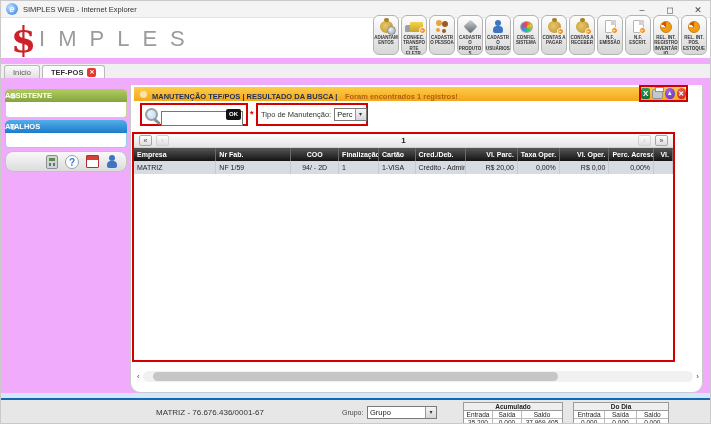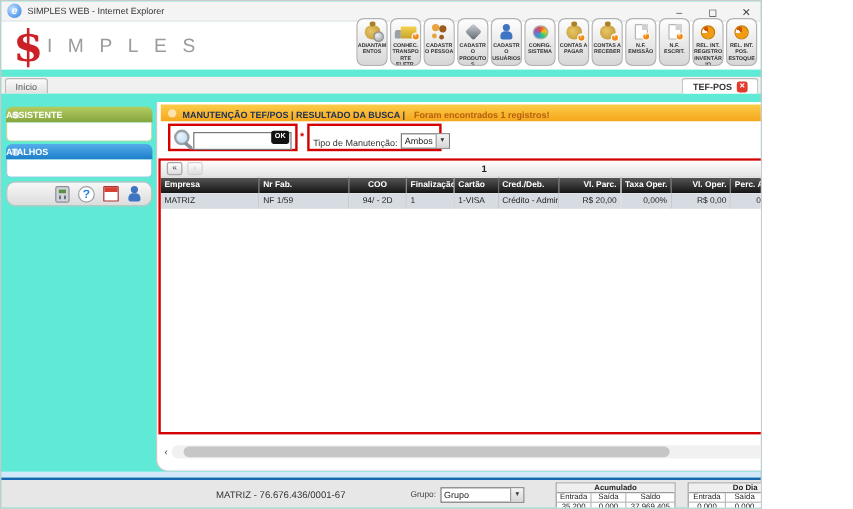--- a/index.html
+++ b/index.html
@@ -1,32 +1,32 @@
 <!DOCTYPE html>
 <html><head>
 <meta charset="utf-8">
 <style>
   html,body{margin:0;padding:0;background:#fff;}
   *{box-sizing:border-box;}
-  .screen{position:relative;width:635px;height:424px;background:#5eead4;overflow:hidden;
+  .screen{position:relative;width:711px;height:424px;background:#f0abfc;overflow:hidden;
     font-family:"Liberation Sans",sans-serif;color:#222;border:1px solid #c9c9c9;}
   
   .titlebar{position:absolute;left:0;top:0;right:0;height:17px;background:#f4f4f4;border-bottom:1px solid #e3e3e3;}
   .ie-icon{position:absolute;left:5px;top:2px;width:12px;height:12px;border-radius:50%;
     background:radial-gradient(circle at 35% 35%,#bfe0ff,#2a7de1);color:#fff;font-size:9px;font-weight:bold;
     font-style:italic;text-align:center;line-height:12px;}
   .ie-icon::after{content:"e";}
   .win-title{position:absolute;left:22px;top:4px;font-size:7.5px;color:#333;}
   .win-controls{position:absolute;right:6px;top:0;height:17px;display:flex;gap:16px;align-items:center;}
   .win-btn{font-size:9px;color:#444;width:12px;text-align:center;cursor:default;}
   
   .header{position:absolute;left:0;top:17px;right:0;height:40px;background:#fff;}
   .logo{position:absolute;left:10px;top:3px;display:flex;align-items:center;height:36px;}
   .logo-dollar{font-family:"DejaVu Serif",serif;font-size:36px;font-weight:bold;color:#cc2127;line-height:34px;}
-  .logo-rest{font-size:16px;color:#9b9b9b;letter-spacing:13px;margin-left:3px;font-weight:400;}
+  .logo-rest{font-size:22px;color:#9b9b9b;letter-spacing:13px;margin-left:3px;font-weight:400;}
   .toolbar{position:absolute;right:3px;top:-3px;display:flex;gap:2px;}
   .tb-btn{width:26px;height:40px;border:1px solid #b3b3b3;border-radius:6px;background:linear-gradient(#fefefe,#d7d7d7);
     display:flex;flex-direction:column;align-items:center;padding-top:3px;overflow:hidden;}
   .tb-ico{position:relative;width:17px;height:15px;display:flex;align-items:center;justify-content:center;flex:none;}
   .tb-label{font-size:4.5px;line-height:1.2;font-weight:bold;color:#333;text-align:center;margin-top:1px;word-break:break-word;}
   .plus-badge{position:absolute;right:-3px;bottom:-2px;width:7px;height:7px;border-radius:50%;
     background:#f28c18;border:1px solid #fff;color:#fff;font-size:6px;line-height:5px;text-align:center;}
   .plus-badge::after{content:"+";}
   .ic-bag{width:13px;height:12px;position:relative;background:radial-gradient(circle at 40% 40%,#e8c766,#b98f2e);border-radius:45% 45% 50% 50%;}
   .ic-bag::before{content:"";position:absolute;top:-3px;left:4px;width:5px;height:4px;background:#a97f28;border-radius:2px;}
@@ -47,21 +47,21 @@
   .ic-doc::before{content:"";position:absolute;top:-1px;right:-1px;width:0;height:0;
     border-style:solid;border-width:0 5px 5px 0;border-color:#e9e9e9 #d3d3d3 #cfcfcf #e9e9e9;}
   .ic-pie{width:12px;height:12px;border-radius:50%;border:1px solid #c87f0a;
     background:conic-gradient(#f39c12 0 265deg,#fff 265deg 305deg,#d35400 305deg 360deg);}
   
   .menubar{position:absolute;left:0;top:57px;right:0;height:13px;background:linear-gradient(#2488d8,#0f6cb8);
     display:flex;align-items:center;justify-content:center;}
   .menu-item{font-size:8px;font-weight:bold;color:#fff;padding:0 4px;white-space:nowrap;cursor:pointer;}
   .menu-item::after{content:"|";color:#bfe0fa;margin-left:8px;font-weight:normal;}
   
-  .tabbar{position:absolute;left:0;top:63px;right:0;height:14px;background:#f0f0f0;display:flex;align-items:flex-end;padding-left:3px;justify-content:space-between;}
+  .tabbar{position:absolute;left:0;top:63px;right:0;height:14px;background:#f0f0f0;display:flex;align-items:flex-end;padding-left:3px;}
   .tab{height:13px;display:flex;align-items:center;gap:4px;padding:0 8px;margin-right:2px;font-size:7.5px;color:#555;
     border:1px solid #b9b9b9;border-bottom:none;border-radius:3px 3px 0 0;background:linear-gradient(#fbfbfb,#e1e1e1);}
   .tab.active{background:#fff;font-weight:bold;color:#333;}
   .tab-close{width:9px;height:9px;border-radius:2px;background:#e23b2e;color:#fff;font-size:6px;line-height:9px;text-align:center;}
   
   .sb-head{position:absolute;left:4px;width:122px;height:13px;border-radius:5px 5px 0 0;color:#fff;font-weight:bold;
     font-size:7.5px;line-height:13px;}
   .sb-head::before{content:"";position:absolute;left:5px;top:4px;width:6px;height:6px;border-radius:50%;background:rgba(255,255,255,.55);}
   .sb-assist{top:88px;background:linear-gradient(#b3cc60,#84a53d);}
   .sb-atalhos{top:119px;background:linear-gradient(#55aeea,#1b7cc9);}
@@ -107,21 +107,21 @@
     background:radial-gradient(circle at 35% 35%,#eaf4fd,#bcd8f0);position:relative;flex:none;}
   .ic-mag::after{content:"";position:absolute;right:-5px;bottom:-4px;width:8px;height:3px;background:#8a9298;
     transform:rotate(40deg);border-radius:2px;}
   .search-wrap{position:relative;flex:1;height:15px;}
   .search-input{width:100%;height:15px;border:1px solid #777;font-size:8px;padding:1px 18px 1px 3px;outline:none;
     font-family:"Liberation Sans",sans-serif;}
   .ok-btn{position:absolute;right:2px;top:2px;width:15px;height:11px;background:#121212;color:#fff;border-radius:2px;
     font-size:6px;font-weight:bold;line-height:11px;text-align:center;}
   .required{position:absolute;left:249px;top:108px;color:#d40000;font-size:9px;font-weight:bold;}
   .filter-box{position:absolute;left:255px;top:102px;width:112px;height:23px;border:2px solid #d40000;
-    display:flex;align-items:flex-end;gap:3px;padding:0 3px;}
+    display:flex;align-items:center;gap:3px;padding:0 3px;}
   .filter-label{font-size:7.5px;color:#333;white-space:nowrap;}
   .select{height:13px;border:1px solid #7a7a7a;background:#fff;display:flex;align-items:center;font-size:7.5px;}
   .select .val{flex:1;padding:0 2px;white-space:nowrap;overflow:hidden;}
   .select .arrow{width:11px;height:100%;border-left:1px solid #9a9a9a;background:linear-gradient(#f5f5f5,#d6d6d6);
     font-size:6px;text-align:center;line-height:11px;color:#333;}
   .select .arrow::after{content:"▾";}
   .filter-select{width:42px;}
   
   .grid-box{position:absolute;left:131px;top:131px;width:543px;height:230px;border:2px solid #d40000;background:#fff;}
   .pager{height:14px;display:flex;align-items:center;background:linear-gradient(#fdfdfd,#e4e4e4);
@@ -137,21 +137,21 @@
     overflow:hidden;white-space:nowrap;}
   .alr{text-align:right !important;} .alc{text-align:center !important;}
   
   .hscroll{position:absolute;left:136px;top:369px;width:562px;height:13px;display:flex;align-items:center;gap:3px;}
   .hs-arrow{font-size:8px;color:#444;line-height:13px;}
   .hs-track{flex:1;height:11px;background:#f1f1f1;border-radius:6px;position:relative;}
   .hs-thumb{position:absolute;left:10px;top:1px;width:405px;height:9px;background:#c6c6c6;border-radius:5px;}
   
   .blue-strip{position:absolute;left:0;top:392px;right:0;height:5px;background:#d3e9fb;}
   .footer{position:absolute;left:0;top:397px;right:0;height:27px;background:#e7e7e7;border-top:2px solid #1668b3;}
-  .company{position:absolute;left:155px;top:8px;font-size:8px;color:#333;margin-left:24px;}
+  .company{position:absolute;left:155px;top:8px;font-size:8px;color:#333;}
   .grupo-label{position:absolute;left:341px;top:9px;font-size:7px;color:#444;}
   .grupo-select{position:absolute;left:366px;top:6px;width:70px;}
   .ftable{position:absolute;top:2px;background:#fff;border:1px solid #9b9b9b;font-size:6.5px;color:#222;text-align:center;}
   .ftable.acum{left:462px;width:100px;}
   .ftable.dodia{left:572px;width:96px;}
   .ft-title{height:8px;line-height:8px;background:#efefef;border-bottom:1px solid #9b9b9b;font-weight:bold;}
   .ft-grid{display:grid;}
   .acum .ft-grid{grid-template-columns:29px 29px 40px;}
   .dodia .ft-grid{grid-template-columns:1fr 1fr 1fr;}
   .ft-cell{height:8px;line-height:8px;border-right:1px solid #bbb;border-bottom:1px solid #bbb;padding:0 1px;overflow:hidden;}
@@ -304,21 +304,21 @@
     <span class="ic-mag"></span>
     <span class="search-wrap">
       <input class="search-input" type="text" value="" style="">
       <span class="ok-btn">OK</span>
     </span>
   </div>
   <span class="required">*</span>
   <div class="filter-box">
     <span class="filter-label">Tipo de Manutenção:</span>
     <span class="select filter-select">
-      <span class="val">Ambos</span>
+      <span class="val">Perc</span>
       <span class="arrow"></span>
     </span>
   </div>
 
   <div class="grid-box">
     <div class="pager">
       <span class="pbtn">«</span>
       <span class="pbtn disabled">‹</span>
       <span class="pnum">1</span>
       <span class="pbtn disabled">›</span>

